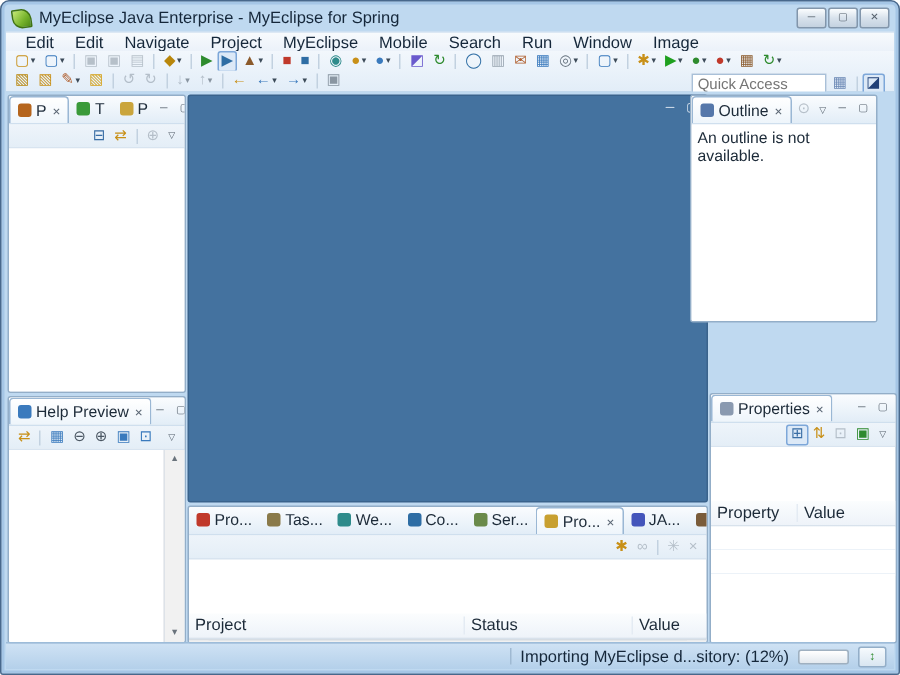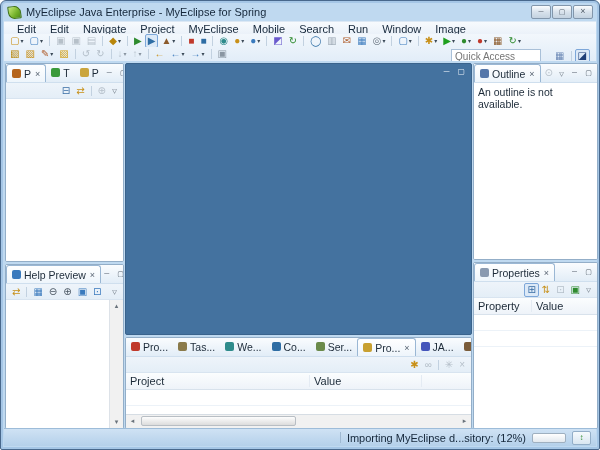--- a/index.html
+++ b/index.html
@@ -32,21 +32,21 @@
     white-space:nowrap;overflow:hidden;}
   .tbtn{height:12px;display:inline-flex;align-items:center;padding:0 2px;
     border-radius:2px;border:1px solid transparent;}
   .tbtn .gl{font-style:normal;font-size:10px;line-height:12px;}
   .tbtn.pressed{border-color:#7da7d9;background:#dce9f7;}
   .tbtn.disabled{opacity:.55;}
   .dd{font-size:6px;color:#3c4a58;margin-left:1px;}
   .dd::before{content:"▾";}
   .tb-sep{display:inline-block;width:1px;height:10px;background:#c2d1e0;margin:0 3px;}
   .qa-area{position:absolute;right:6px;top:14px;height:16px;display:flex;
-    align-items:center;gap:11px;}
+    align-items:center;gap:1px;}
   .qa{width:82px;height:13px;font-size:10px;color:#7c8794;border:1px solid #a9c0d8;
     padding:0 3px;font-family:inherit;background:#fff;}
   
   .workspace{position:absolute;top:60px;left:3px;right:3px;height:369px;
     background:#bfd9f0;}
   .panel{position:absolute;background:#fff;border:1px solid #93aec8;
     border-radius:2px;box-sizing:border-box;display:flex;flex-direction:column;
     overflow:hidden;}
   .panel-head{height:18px;flex:0 0 auto;display:flex;align-items:center;
     background:linear-gradient(#fafcfe,#e2edf7);border-bottom:1px solid #cfdfee;}
@@ -64,21 +64,21 @@
     background:linear-gradient(#eef4fa,#e4eef7);border-bottom:1px solid #d8e4f0;
     padding:0 3px;}
   .right-pack{margin-left:auto;display:flex;align-items:center;}
   .vmenu{width:11px;text-align:center;color:#55606c;font-size:6px;}
   .vmenu::before{content:"▽";}
   .panel-body{flex:1;position:relative;background:#fff;overflow:hidden;}
   .hint-text{padding:3px 4px;color:#1c2a38;font-size:10.5px;}
   
   .thead{height:16px;flex:0 0 auto;display:flex;align-items:center;
     background:linear-gradient(#fbfdfe,#eef3f9);border-bottom:1px solid #d8e2ec;
-    color:#1c2a38;}
+    color:#1c2a38;margin-top:36px;}
   .col{padding:0 4px;border-right:1px solid #e4ebf3;box-sizing:border-box;
     white-space:nowrap;overflow:hidden;}
   .props-cols .col:nth-child(1){width:58px;}
   .props-cols .col:nth-child(2){flex:1;border-right:none;}
   .tasks-cols .col:nth-child(1){width:184px;}
   .tasks-cols .col:nth-child(2){width:112px;}
   .tasks-cols .col:nth-child(3){flex:1;border-right:none;}
   .rowlines{position:absolute;left:0;right:0;top:0;
     background:repeating-linear-gradient(to bottom,#fff 0 15px,#ecf2f8 15px 16px);}
   
@@ -460,33 +460,34 @@
             <span class="tbtn disabled">
               <span class="gl" style="color: rgb(138, 150, 162);">✳</span>
             </span>
             <span class="tbtn disabled">
               <span class="gl" style="color: rgb(138, 150, 162);">×</span>
             </span>
           </span>
       </div>
       <div class="thead tasks-cols">
           <span class="col">Project</span>
+          <span class="col">Status</span>
           <span class="col">Value</span>
         </div>
       <div class="panel-body">
         <div class="rowlines" style="height:33px"></div>
       </div>
       <div class="hscroll">
         <span class="sarr left"></span>
         <span class="sthumb"></span>
         <span class="sarr right"></span>
       </div>
     </div>
 
-    <div class="panel" style="left:469px;top:2px;width:125px;height:197px;">
+    <div class="panel" style="left:456px;top:2px;width:125px;height:152px;">
       <div class="panel-head">
         <span class="tab sel">
           <span class="ticon" style="background:#5577aa"></span>
           <span>Outline</span>
           <span class="tclose"></span>
         </span>
         <span class="right-pack">
             <span class="tbtn disabled">
               <span class="gl" style="color: rgb(138, 150, 162);">⊙</span>
             </span>

